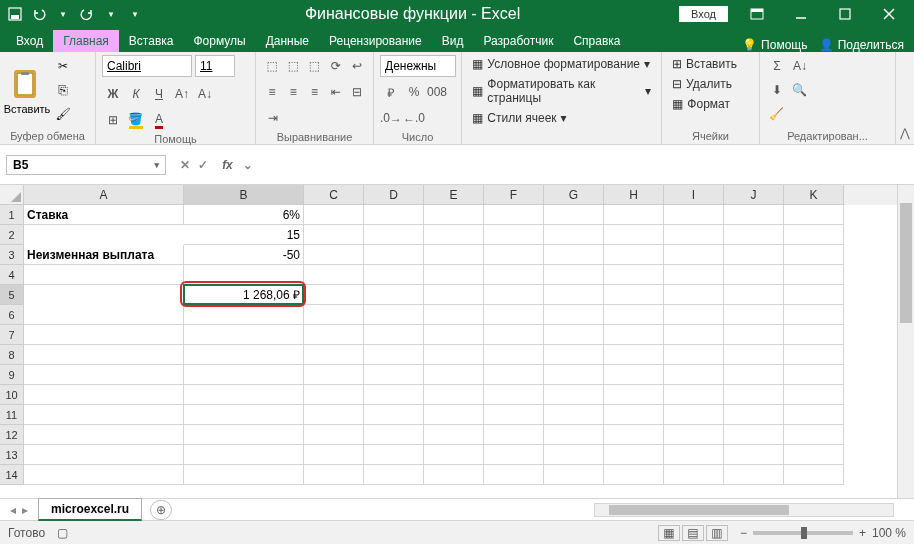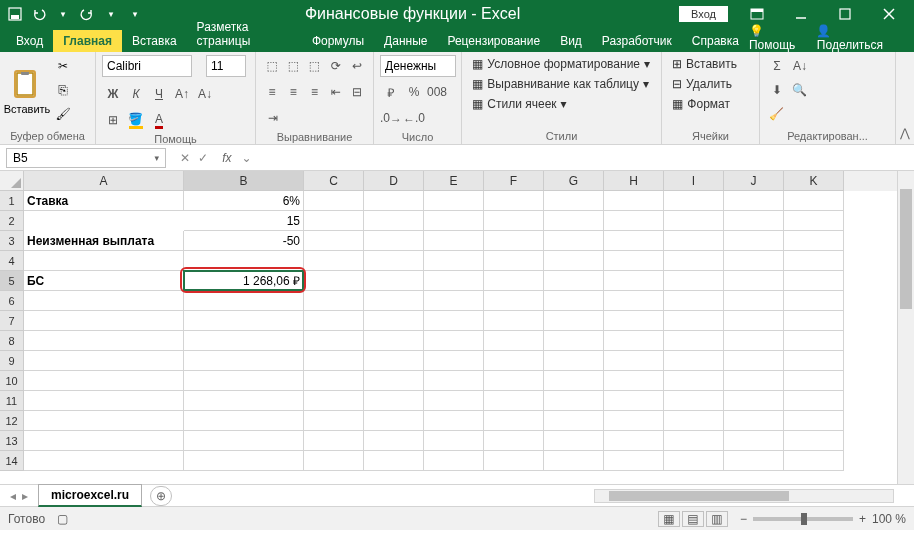--- a/index.html
+++ b/index.html
@@ -6,36 +6,36 @@
 body{width:914px;height:544px;background:#fff;overflow:hidden;position:relative;}
 .titlebar{height:28px;background:#0f7038;color:#fff;display:flex;align-items:center;padding:0 4px;}
 .titlebar .qat{display:flex;gap:2px;align-items:center;}
 .titlebar .qat div{width:22px;height:22px;display:flex;align-items:center;justify-content:center;border-radius:2px;}
 .titlebar .title{flex:1;text-align:center;font-size:16px;}
 .titlebar .winbtns{display:flex;gap:2px;align-items:center;}
 .titlebar .winbtns div{width:42px;height:28px;display:flex;align-items:center;justify-content:center;}
 .login-btn{background:#fff;color:#333;padding:2px 12px;font-size:11px;margin-right:8px;}
 .tabs{height:24px;background:#0f7038;display:flex;align-items:flex-end;padding-left:6px;}
 .tab{padding:4px 10px;color:#fff;font-size:12px;cursor:pointer;}
-.tab.active{background:#fde047;color:#217346;font-weight:bold;}
-.help-area{margin-left:auto;display:flex;align-items:center;color:#fff;gap:12px;padding-right:24px;}
+.tab.active{background:#f0abfc;color:#217346;}
+.help-area{margin-left:auto;display:flex;align-items:center;color:#fff;gap:12px;padding-right:10px;}
 .ribbon{height:93px;background:#f1f1f1;border-bottom:1px solid #d4d4d4;display:flex;}
 .ribbon-group{border-right:1px solid #d4d4d4;padding:3px 6px 0 6px;display:flex;flex-direction:column;}
 .ribbon-group .group-body{flex:1;display:flex;gap:4px;}
 .ribbon-group .group-label{text-align:center;font-size:11px;color:#666;padding:2px 0;}
 .big-btn{width:42px;display:flex;flex-direction:column;align-items:center;justify-content:center;gap:2px;}
 .big-btn .ico{width:32px;height:32px;}
 .small-col{display:flex;flex-direction:column;gap:2px;}
 .small-btn{width:22px;height:22px;display:flex;align-items:center;justify-content:center;border:1px solid transparent;}
 .combo{height:22px;border:1px solid #c0c0c0;background:#fff;display:flex;align-items:center;padding:0 4px;font-size:12px;}
-.font-row{display:flex;gap:14px;margin-bottom:2px;}
+.font-row{display:flex;gap:3px;margin-bottom:2px;text-decoration:underline;}
 .icon-row{display:flex;gap:1px;}
 .icon-row div{width:22px;height:22px;display:flex;align-items:center;justify-content:center;font-size:12px;color:#555;}
 .style-btn{display:flex;align-items:center;gap:4px;padding:2px 4px;font-size:12px;color:#333;}
-.namebox-row{height:26px;border-bottom:1px solid #d4d4d4;display:flex;align-items:center;background:#fff;}
+.namebox-row{height:40px;border-bottom:1px solid #d4d4d4;display:flex;align-items:center;background:#fff;font-weight:bold;}
 .namebox{width:160px;border:1px solid #c0c0c0;margin:2px 6px;padding:2px 6px;font-size:12px;display:flex;justify-content:space-between;align-items:center;background:#fff;}
 .fx-btns{display:flex;gap:8px;padding:0 8px;color:#888;}
 .fx-label{font-style:italic;color:#666;padding:0 6px;}
 .formula-input{flex:1;padding:2px 4px;font-size:12px;}
 .formula-highlight{border:2.5px solid #d82a2a;border-radius:6px;padding:1px 6px;display:inline-block;}
 .grid-area{position:relative;height:313px;overflow:hidden;}
 .col-headers{display:flex;height:20px;background:#f0f0f0;}
 .select-all{width:24px;border-right:1px solid #ccc;border-bottom:1px solid #ccc;background:#f0f0f0;position:relative;}
 .select-all::after{content:"";position:absolute;right:2px;bottom:2px;border:5px solid transparent;border-right-color:#b0b0b0;border-bottom-color:#b0b0b0;}
 .col-header{border-right:1px solid #ccc;border-bottom:1px solid #ccc;text-align:center;font-size:12px;color:#333;line-height:20px;background:#e6e6e6;}
@@ -119,21 +119,20 @@
           <line x1="11" y1="1" x2="1" y2="11" stroke="#fff" stroke-width="1.5"></line>
         </svg>
       </div>
   </div>
 </div>
 
 <div class="tabs">
   <div class="tab">Вход</div>
   <div class="tab active">Главная</div>
   <div class="tab">Вставка</div>
-  <div class="tab">Разметка страницы</div>
   <div class="tab">Формулы</div>
   <div class="tab">Данные</div>
   <div class="tab">Рецензирование</div>
   <div class="tab">Вид</div>
   <div class="tab">Разработчик</div>
   <div class="tab">Справка</div>
   <div class="help-area">
     <span>💡 <span>Помощь</span></span>
     <span>👤 <span>Поделиться</span></span>
   </div>
@@ -232,30 +231,29 @@
 
   <div class="ribbon-group" style="width:200px;">
     <div class="group-body" style="flex-direction:column;gap:2px;">
       <div class="style-btn">
           <span>▦</span>
           <span>Условное форматирование</span>
           <span>▾</span>
         </div>
       <div class="style-btn">
           <span>▦</span>
-          <span>Выравнивание как таблицу</span>
+          <span>Форматировать как страницы</span>
           <span>▾</span>
         </div>
       <div class="style-btn">
           <span>▦</span>
           <span>Стили ячеек</span>
           <span>▾</span>
         </div>
     </div>
-    <div class="group-label">Стили</div>
   </div>
 
   <div class="ribbon-group" style="width:98px;">
     <div class="group-body" style="flex-direction:column;gap:2px;">
       <div class="style-btn">
           <span>⊞</span>
           <span>Вставить</span>
         </div>
       <div class="style-btn">
           <span>⊟</span>
@@ -370,21 +368,20 @@
         <div class="cell" style="left: 160px; top: 60px; width: 120px;"></div>
         <div class="cell" style="left: 280px; top: 60px; width: 60px;"></div>
         <div class="cell" style="left: 340px; top: 60px; width: 60px;"></div>
         <div class="cell" style="left: 400px; top: 60px; width: 60px;"></div>
         <div class="cell" style="left: 460px; top: 60px; width: 60px;"></div>
         <div class="cell" style="left: 520px; top: 60px; width: 60px;"></div>
         <div class="cell" style="left: 580px; top: 60px; width: 60px;"></div>
         <div class="cell" style="left: 640px; top: 60px; width: 60px;"></div>
         <div class="cell" style="left: 700px; top: 60px; width: 60px;"></div>
         <div class="cell" style="left: 760px; top: 60px; width: 60px;"></div>
-        <div class="cell bold" style="left: 0px; top: 80px; width: 160px;">БС</div>
         <div class="cell right" style="left: 160px; top: 80px; width: 120px;">1 268,06 ₽</div>
         <div class="cell" style="left: 280px; top: 80px; width: 60px;"></div>
         <div class="cell" style="left: 340px; top: 80px; width: 60px;"></div>
         <div class="cell" style="left: 400px; top: 80px; width: 60px;"></div>
         <div class="cell" style="left: 460px; top: 80px; width: 60px;"></div>
         <div class="cell" style="left: 520px; top: 80px; width: 60px;"></div>
         <div class="cell" style="left: 580px; top: 80px; width: 60px;"></div>
         <div class="cell" style="left: 640px; top: 80px; width: 60px;"></div>
         <div class="cell" style="left: 700px; top: 80px; width: 60px;"></div>
         <div class="cell" style="left: 760px; top: 80px; width: 60px;"></div>

